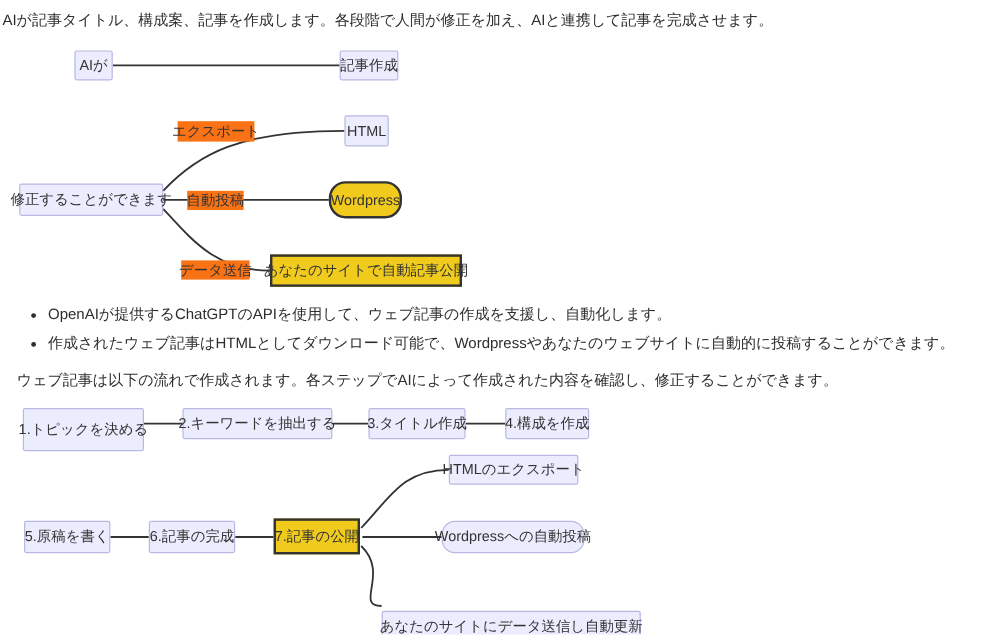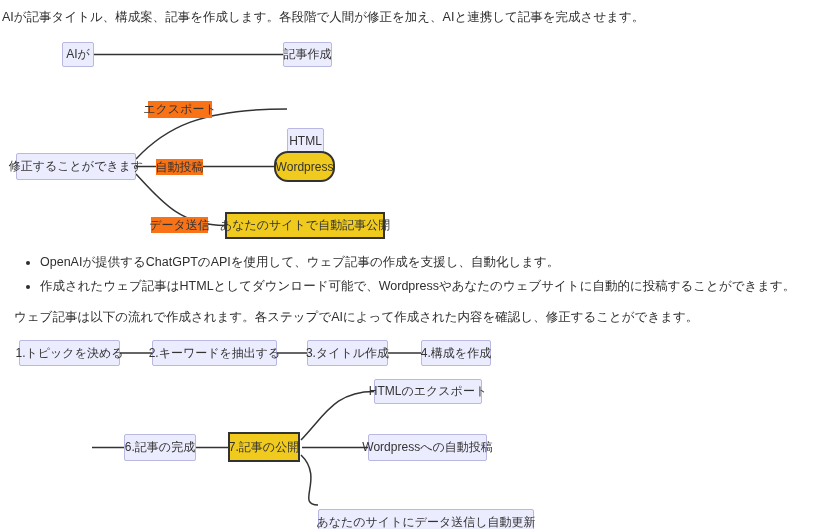--- a/index.html
+++ b/index.html
@@ -102,40 +102,41 @@
   </svg>
 
   <div class="para" style="left:2px; top:8px;text-align:center;">AIが記事タイトル、構成案、記事を作成します。各段階で人間が修正を加え、AIと連携して記事を完成させます。</div>
 
   <div class="node" style="left:62px; top:42px; width:32px; height:25px;">AIが</div>
   <div class="node" style="left:283px; top:42px; width:49px; height:25px;">記事作成</div>
 
   <div class="node" style="left:16px; top:153px; width:120px; height:27px;">修正することができます</div>
 
   <div class="edge-label" style="left:148px; top:101px; width:64px; height:17px;">エクスポート</div>
-  <div class="node" style="left:287px; top:96px; width:37px; height:26px;margin-top:32px;">HTML</div>
+  <div class="node" style="left:287px; top:96px; width:37px; height:26px;">HTML</div>
 
   <div class="edge-label" style="left:156px; top:159px; width:47px; height:16px;">自動投稿</div>
   <div class="node-hl" style="left:274px; top:151px; width:61px; height:31px;border-radius:14px;">Wordpress</div>
 
   <div class="edge-label" style="left:151px; top:217px; width:57px; height:16px;">データ送信</div>
   <div class="node-hl" style="left:225px; top:212px; width:160px; height:27px;">あなたのサイトで自動記事公開</div>
 
   <ul class="bullet-list" style="left:22px; top:254px;">
     <li>OpenAIが提供するChatGPTのAPIを使用して、ウェブ記事の作成を支援し、自動化します。</li>
     <li>作成されたウェブ記事はHTMLとしてダウンロード可能で、Wordpressやあなたのウェブサイトに自動的に投稿することができます。</li>
   </ul>
 
   <div class="para" style="left:14px; top:308px;">ウェブ記事は以下の流れで作成されます。各ステップでAIによって作成された内容を確認し、修正することができます。</div>
 
-  <div class="node" style="left:19px; top:340px; width:101px; height:26px;">1.トピックを決める</div>
+  <div class="node" style="left:19px; top:340px; width:101px; height:36px;">1.トピックを決める</div>
   <div class="node" style="left:152px; top:340px; width:125px; height:26px;">2.キーワードを抽出する</div>
   <div class="node" style="left:307px; top:340px; width:81px; height:26px;">3.タイトル作成</div>
   <div class="node" style="left:421px; top:340px; width:70px; height:26px;">4.構成を作成</div>
 
+  <div class="node" style="left:20px; top:434px; width:72px; height:27px;">5.原稿を書く</div>
   <div class="node" style="left:124px; top:434px; width:72px; height:27px;">6.記事の完成</div>
   <div class="node-hl" style="left:228px; top:432px; width:72px; height:30px;">7.記事の公開</div>
 
   <div class="node" style="left:374px; top:379px; width:108px; height:25px;">HTMLのエクスポート</div>
-  <div class="node" style="left:368px; top:434px; width:119px; height:27px;">Wordpressへの自動投稿</div>
+  <div class="node" style="left:368px; top:434px; width:119px; height:27px;border-radius:11px;">Wordpressへの自動投稿</div>
   <div class="node" style="left:318px; top:492px; width:216px; height:26px;margin-top:17px;">あなたのサイトにデータ送信し自動更新</div>
 
 </div>
 
 </body></html>

